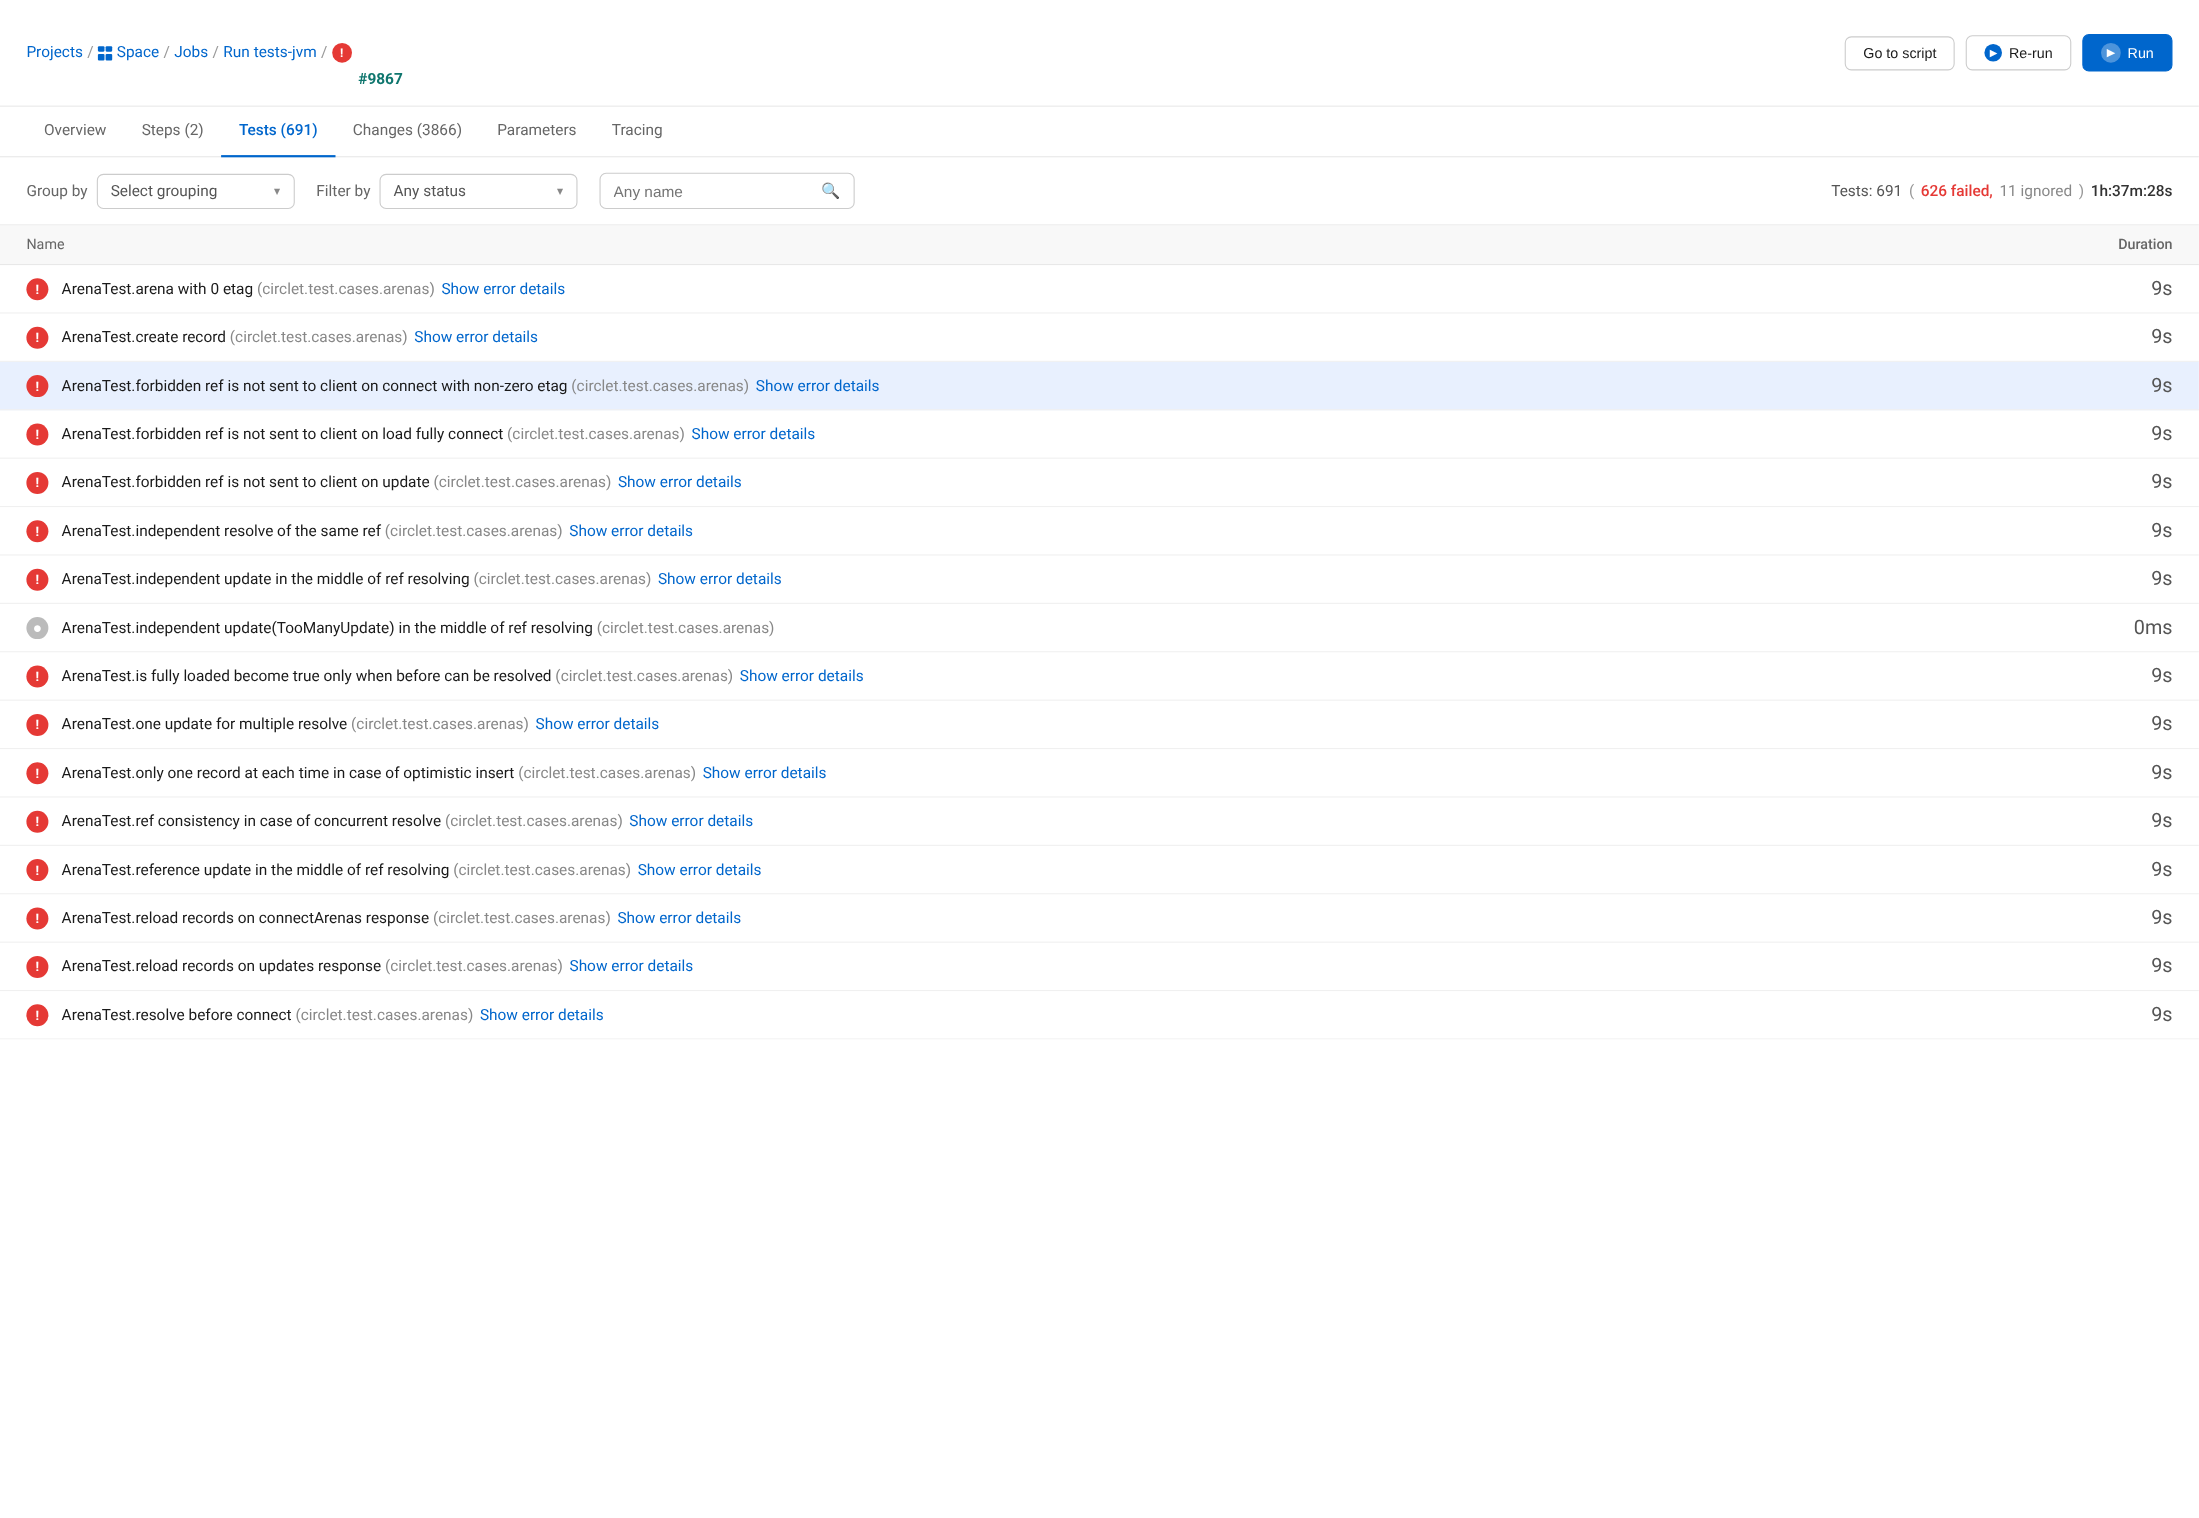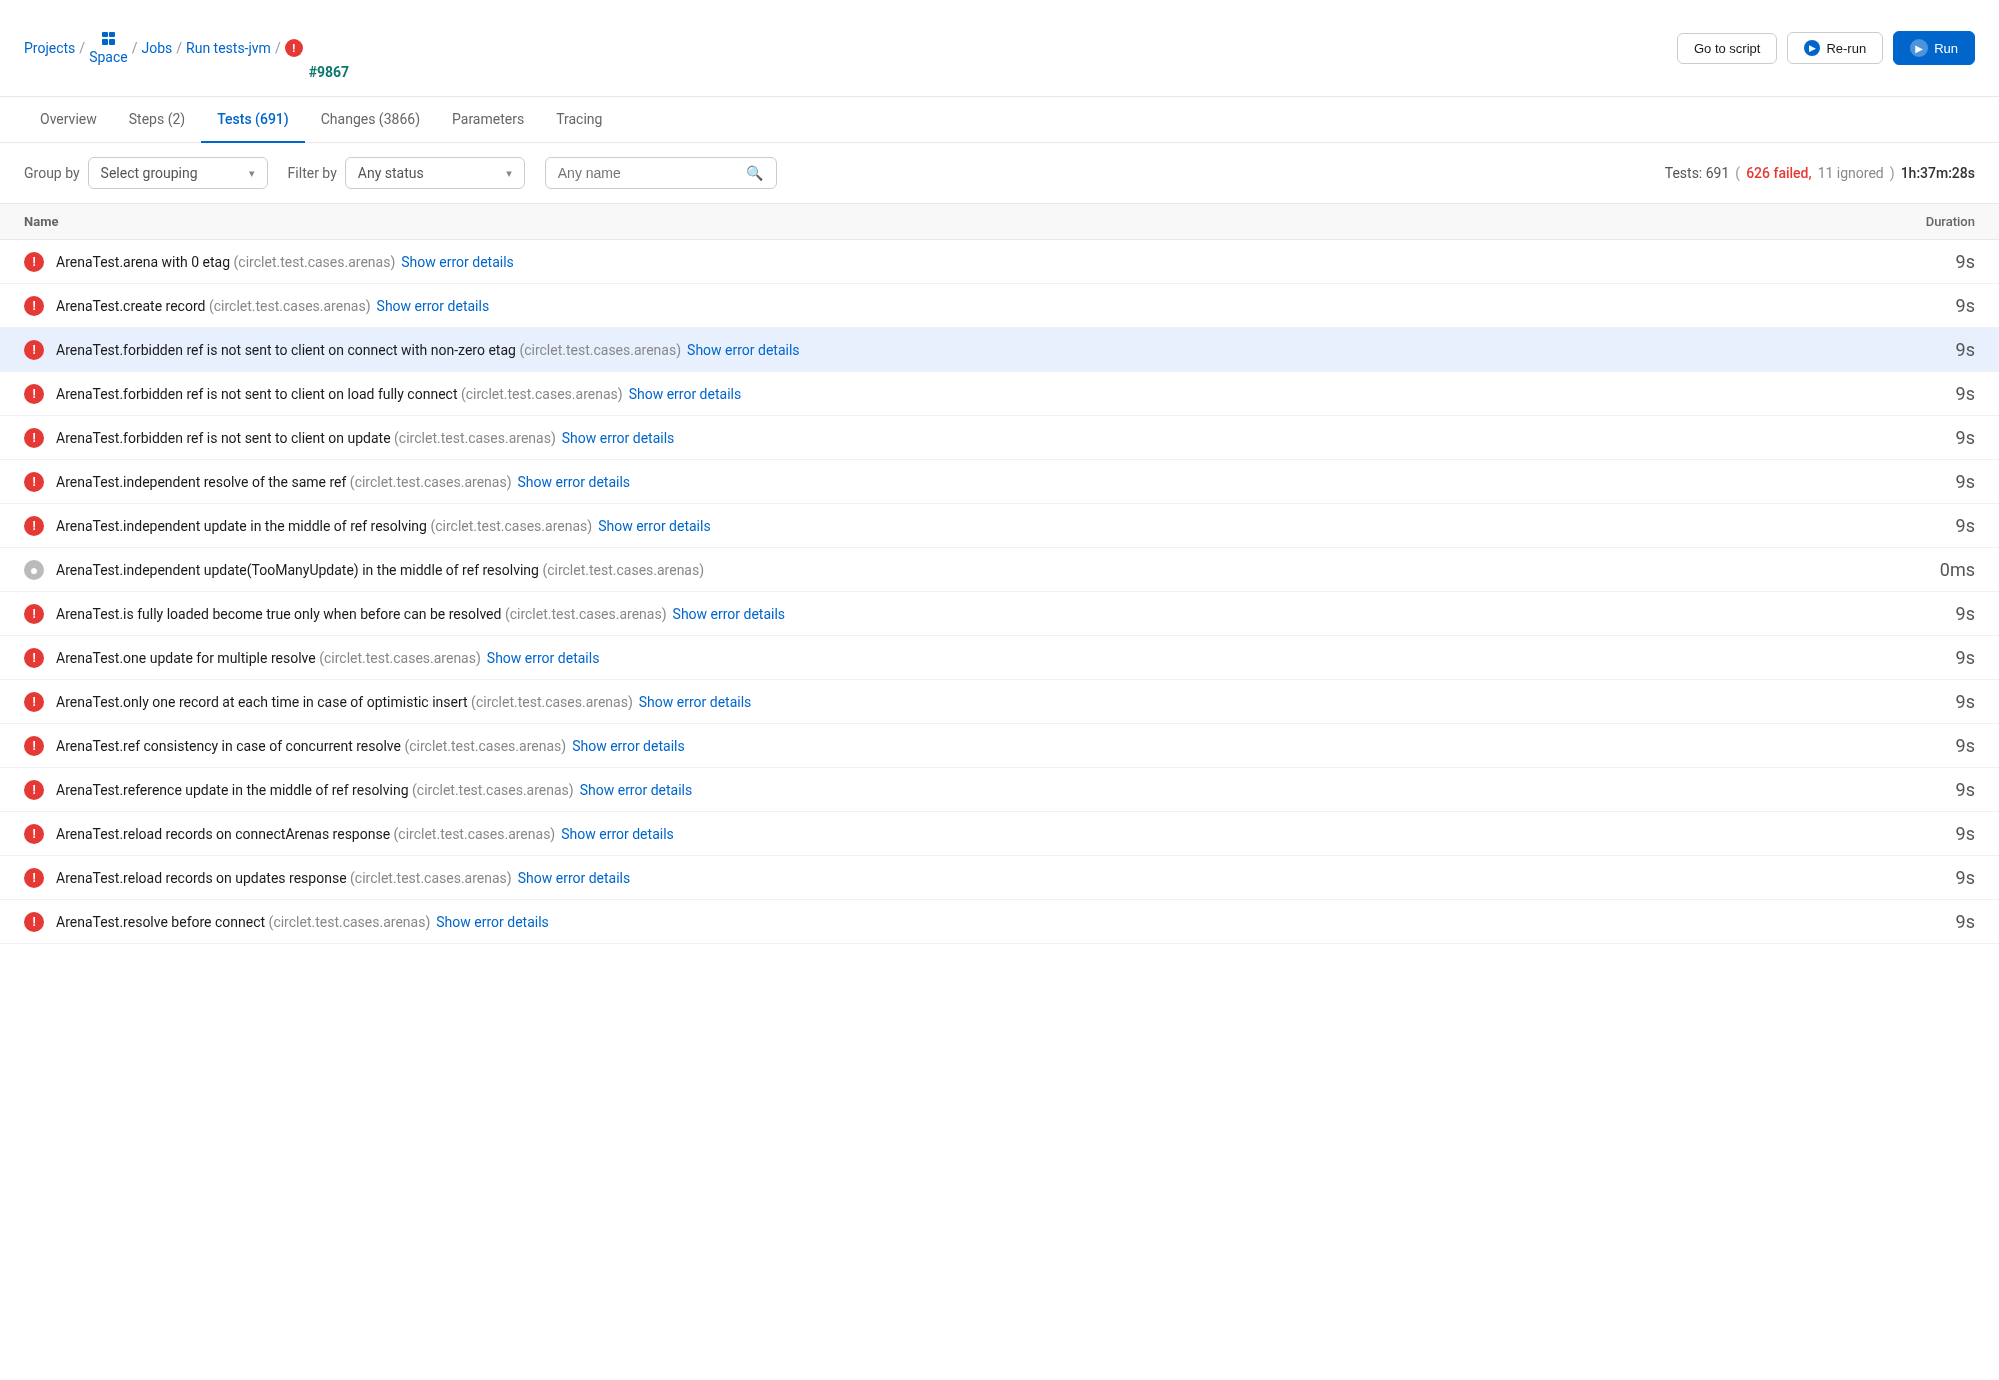--- a/index.html
+++ b/index.html
@@ -190,21 +190,21 @@
       display: flex;
       align-items: center;
       padding: 10px 24px;
       background: #f8f8f8;
       border-bottom: 1px solid #e8e8e8;
     }
     .col-name {
       flex: 1;
       font-size: 13px;
       color: #666;
-      font-weight: 700;
+      font-weight: 400;
     }
     .col-duration {
       font-size: 13px;
       color: #666;
       font-weight: 500;
       width: 80px;
       text-align: right;
     }
 
     
@@ -261,21 +261,21 @@
       color: #555;
     }
   </style>
 </head>
 <body>
 
 <div class="header">
   <div class="breadcrumb">
     <a href="#">Projects</a>
     <span class="sep">/</span>
-    <a href="#" style="display:inline-flex;align-items:center;gap:4px;flex-direction:column;">
+    <a href="#" style="display:inline-flex;align-items:center;gap:4px;">
       <span style="display:inline-grid;grid-template-columns:1fr 1fr;gap:1.5px;width:13px;height:13px;">
         <span style="background:#0066cc;border-radius:1px;"></span>
         <span style="background:#0066cc;border-radius:1px;"></span>
         <span style="background:#0066cc;border-radius:1px;"></span>
         <span style="background:#0066cc;border-radius:1px;"></span>
       </span>
       <span>Space</span>
     </a>
     <span class="sep">/</span>
     <a href="#">Jobs</a>

